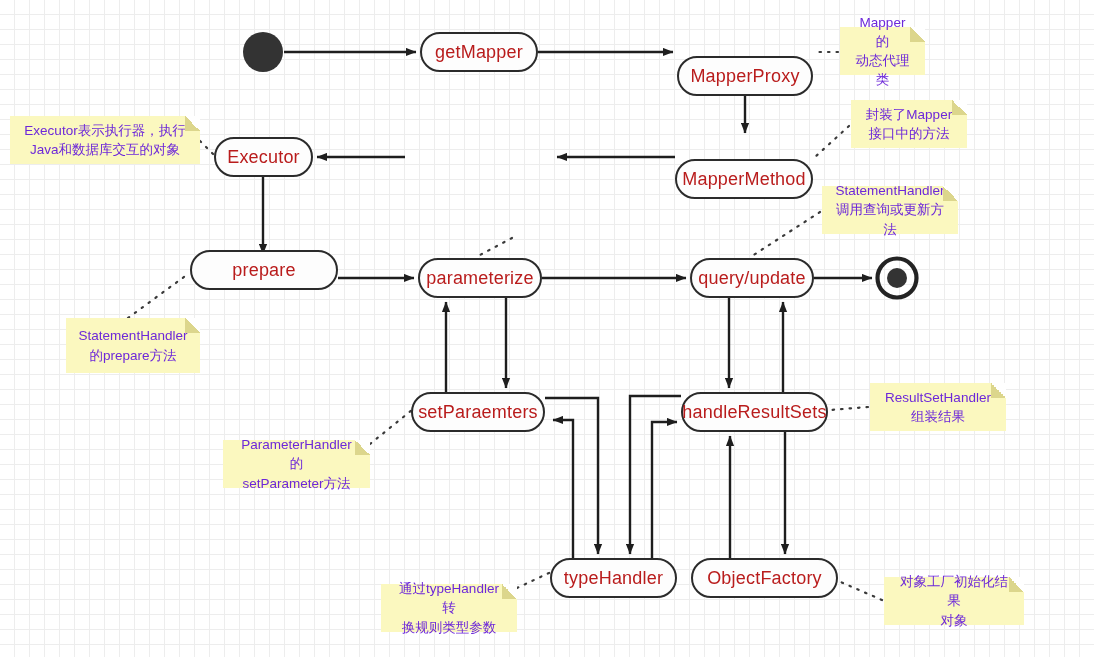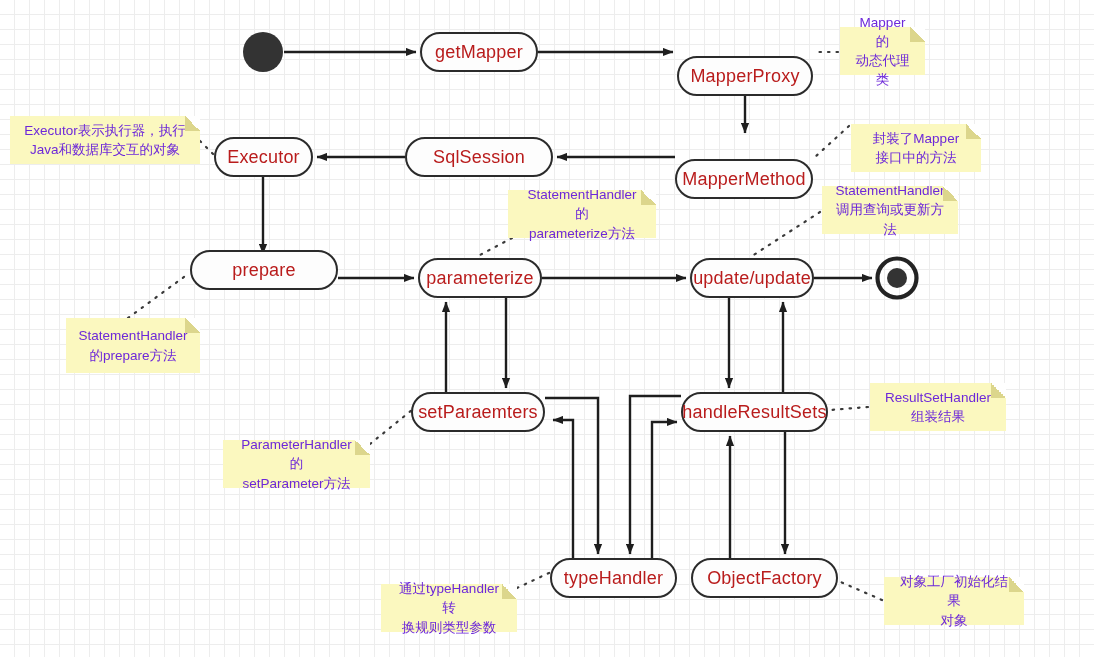--- a/index.html
+++ b/index.html
@@ -99,34 +99,31 @@
 
   <div class="node" style="left:420px;top:32px;width:118px;height:40px;">
     <span class="node-label">getMapper</span>
   </div>
   <div class="node" style="left:677px;top:32px;width:136px;height:40px;margin-top:24px;">
     <span class="node-label">MapperProxy</span>
   </div>
   <div class="node" style="left:675px;top:137px;width:138px;height:40px;margin-top:22px;">
     <span class="node-label">MapperMethod</span>
   </div>
-  <div class="node" style="left:405px;top:137px;width:148px;height:40px;">
-    <span class="node-label">SqlSession</span>
-  </div>
   <div class="node" style="left:214px;top:137px;width:99px;height:40px;">
     <span class="node-label">Executor</span>
   </div>
   <div class="node" style="left:190px;top:250px;width:148px;height:40px;">
     <span class="node-label">prepare</span>
   </div>
   <div class="node" style="left:418px;top:258px;width:124px;height:40px;">
     <span class="node-label">parameterize</span>
   </div>
   <div class="node" style="left:690px;top:258px;width:124px;height:40px;">
-    <span class="node-label">update/update</span>
+    <span class="node-label">query/update</span>
   </div>
   <div class="node" style="left:411px;top:392px;width:134px;height:40px;">
     <span class="node-label">setParaemters</span>
   </div>
   <div class="node" style="left:681px;top:392px;width:147px;height:40px;">
     <span class="node-label">handleResultSets</span>
   </div>
   <div class="node" style="left:550px;top:558px;width:127px;height:40px;">
     <span class="node-label">typeHandler</span>
   </div>
@@ -135,27 +132,23 @@
   </div>
 
   <div class="note" style="left:10px;top:116px;width:190px;height:48px;">
     <span class="fold"></span>
     <span>Executor表示执行器，执行<br>Java和数据库交互的对象</span>
   </div>
   <div class="note" style="left:840px;top:27px;width:85px;height:48px;">
     <span class="fold"></span>
     <span>Mapper的<br>动态代理类</span>
   </div>
-  <div class="note" style="left:851px;top:100px;width:130px;height:48px;margin-top:24px;">
+  <div class="note" style="left:851px;top:100px;width:116px;height:48px;">
     <span class="fold"></span>
     <span>封装了Mapper<br>接口中的方法</span>
-  </div>
-  <div class="note" style="left:508px;top:190px;width:148px;height:48px;">
-    <span class="fold"></span>
-    <span>StatementHandler的<br>parameterize方法</span>
   </div>
   <div class="note" style="left:822px;top:186px;width:136px;height:48px;">
     <span class="fold"></span>
     <span>StatementHandler<br>调用查询或更新方法</span>
   </div>
   <div class="note" style="left:66px;top:318px;width:134px;height:55px;">
     <span class="fold"></span>
     <span>StatementHandler<br>的prepare方法</span>
   </div>
   <div class="note" style="left:223px;top:440px;width:147px;height:48px;">

